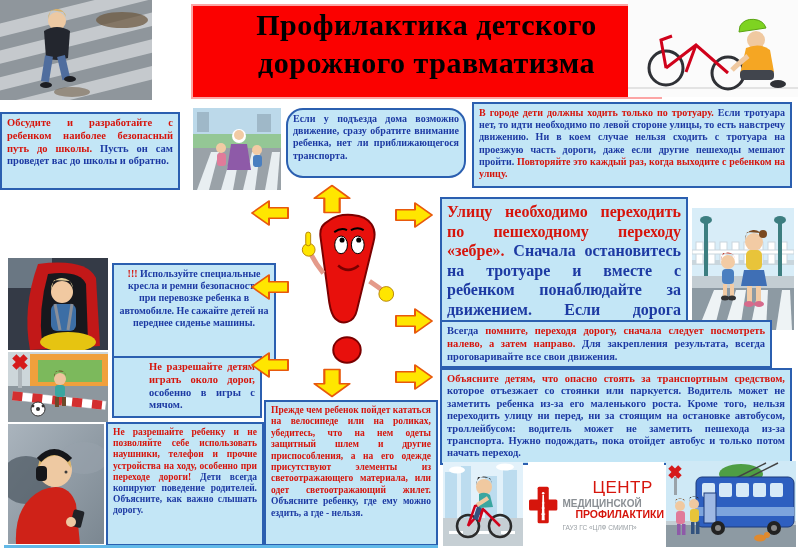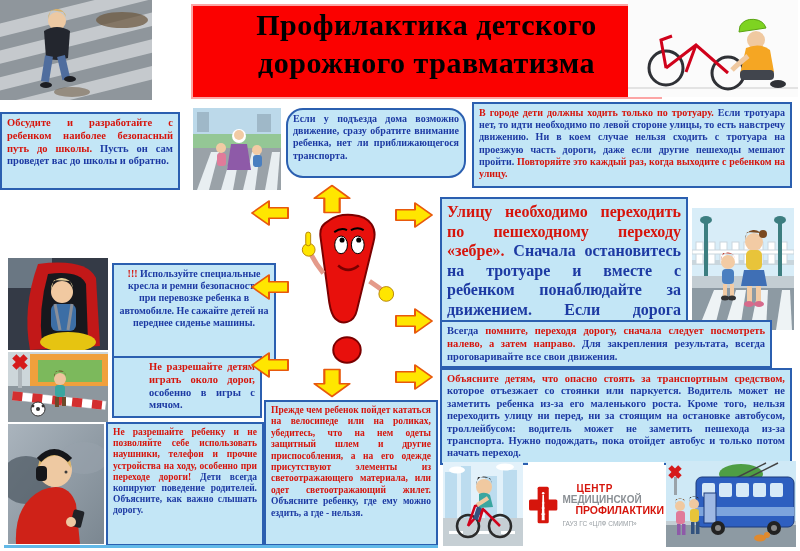--- a/index.html
+++ b/index.html
@@ -13,21 +13,21 @@
   .t-blue{color:#1d3aa3;}
   .center{text-align:center;}
   .title{position:absolute;left:158px;top:4px;width:467px;height:91px;background:#fb0100;
          border:2px solid #fca5a5;display:flex;flex-direction:column;justify-content:flex-start;
          align-items:center;color:#000;font-weight:bold;font-size:30px;line-height:1.25;letter-spacing:.5px;margin-left:33px;}
   .arrow{position:absolute;}
   .arrow polygon{fill:#ffe600;stroke:#e8590c;stroke-width:2;stroke-linejoin:round;}
   .logo{position:absolute;left:528px;top:462px;width:136px;height:86px;display:flex;align-items:center;
         font-family:"Liberation Sans","DejaVu Sans",sans-serif;background:#fff;}
   .logo-text{margin-left:4px;line-height:1.1;}
-  .logo-l1{color:#d6150c;font-weight:bold;font-size:10px;letter-spacing:.5px;margin-left:14px;}
+  .logo-l1{color:#d6150c;font-weight:normal;font-size:17px;letter-spacing:.5px;margin-left:30px;}
   .logo-l2{color:#8a8f94;font-weight:bold;font-size:10px;}
   .logo-l3{color:#d6150c;font-weight:bold;font-size:10.5px;margin-left:13px;}
   .logo-l4{color:#9aa0a5;font-size:6.5px;margin-top:3px;}
   .bottom-line{position:absolute;left:4px;top:545px;width:434px;height:3px;background:#62b9e8;}
 </style>
 </head>
 <body>
 
 <div class="poster">
 

